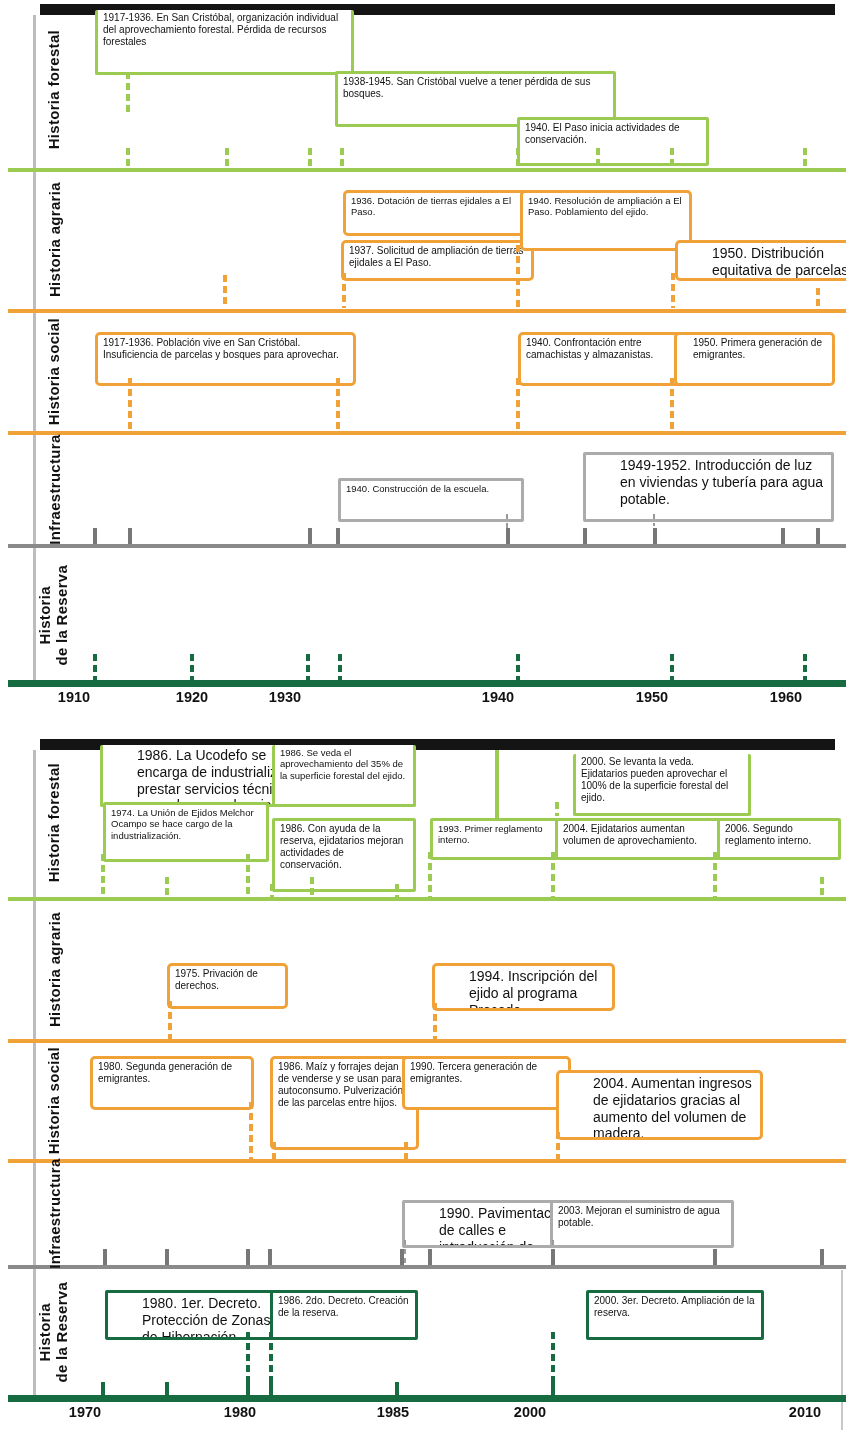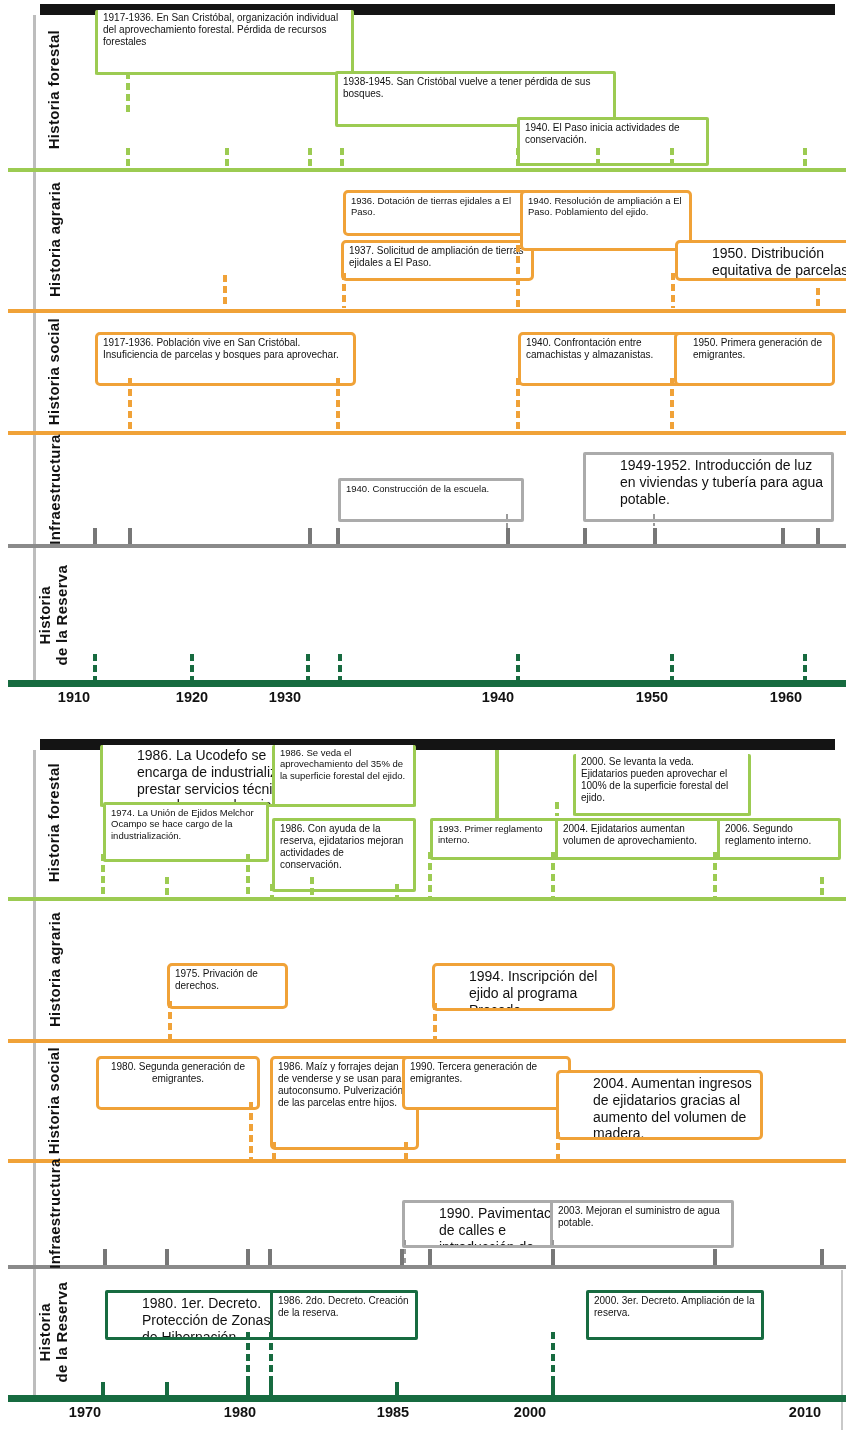--- a/index.html
+++ b/index.html
@@ -177,21 +177,21 @@
   <div class="vd vd-g" style="left:713px;top:852px;height:45px;"></div>
   <div class="vd vd-g" style="left:165px;top:877px;height:20px;"></div>
   <div class="vd vd-g" style="left:310px;top:877px;height:20px;"></div>
   <div class="vd vd-g" style="left:820px;top:877px;height:20px;"></div>
 
   <div class="evt bo" style="left:167px;top:963px;width:105px;height:36px;">1975. Privación de derechos.</div>
   <div class="evt bo xs" style="left:432px;top:963px;width:138px;height:38px;">1994. Inscripción del ejido al programa Procede.</div>
   <div class="vd vd-o" style="left:168px;top:1001px;height:38px;"></div>
   <div class="vd vd-o" style="left:433px;top:1003px;height:36px;"></div>
 
-  <div class="evt bo" style="left:96px;top:1056px;width:148px;height:44px;text-align:center;">1980. Segunda generación de emigrantes.</div>
+  <div class="evt bo" style="left:90px;top:1056px;width:148px;height:44px;">1980. Segunda generación de emigrantes.</div>
   <div class="evt bo" style="left:270px;top:1056px;width:133px;height:84px;">1986. Maíz y forrajes dejan de venderse y se usan para autoconsumo. Pulverización de las parcelas entre hijos.</div>
   <div class="evt bo" style="left:402px;top:1056px;width:153px;height:44px;">1990. Tercera generación de emigrantes.</div>
   <div class="evt bo xs" style="left:556px;top:1070px;width:162px;height:60px;">2004. Aumentan ingresos de ejidatarios gracias al aumento del volumen de madera.</div>
   <div class="vd vd-o" style="left:249px;top:1102px;height:57px;"></div>
   <div class="vd vd-o" style="left:272px;top:1142px;height:17px;"></div>
   <div class="vd vd-o" style="left:404px;top:1142px;height:17px;"></div>
   <div class="vd vd-o" style="left:556px;top:1132px;height:27px;"></div>
 
   <div class="evt bgy xs" style="left:402px;top:1200px;width:145px;height:38px;">1990. Pavimentación de calles e introducción de drenaje.</div>
   <div class="evt bgy" style="left:550px;top:1200px;width:168px;height:38px;">2003. Mejoran el suministro de agua potable.</div>

